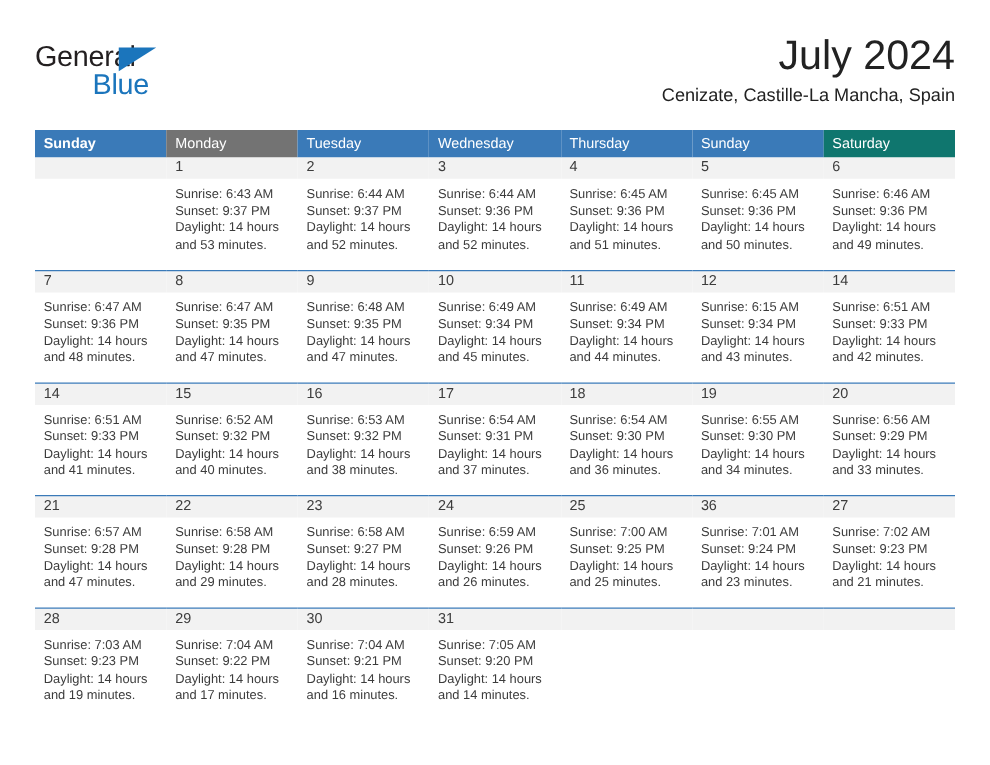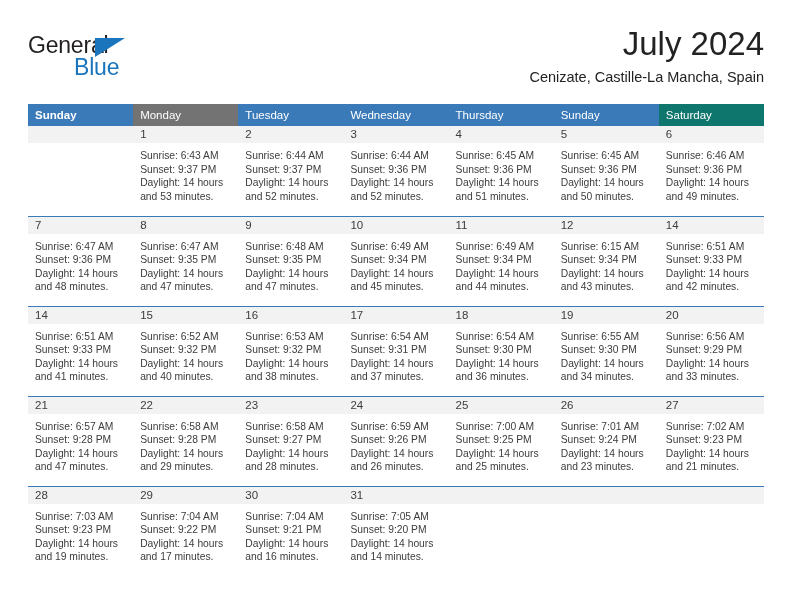--- a/index.html
+++ b/index.html
@@ -410,21 +410,21 @@
             <td>
               <div class="daynum-band">25</div>
               <div class="cell-body">
                 <div class="cell-line">Sunrise: 7:00 AM</div>
                 <div class="cell-line">Sunset: 9:25 PM</div>
                 <div class="cell-line">Daylight: 14 hours</div>
                 <div class="cell-line">and 25 minutes.</div>
               </div>
             </td>
             <td>
-              <div class="daynum-band">26</div>
+              <div class="daynum-band">36</div>
               <div class="cell-body">
                 <div class="cell-line">Sunrise: 7:01 AM</div>
                 <div class="cell-line">Sunset: 9:24 PM</div>
                 <div class="cell-line">Daylight: 14 hours</div>
                 <div class="cell-line">and 23 minutes.</div>
               </div>
             </td>
             <td>
               <div class="daynum-band">27</div>
               <div class="cell-body">

